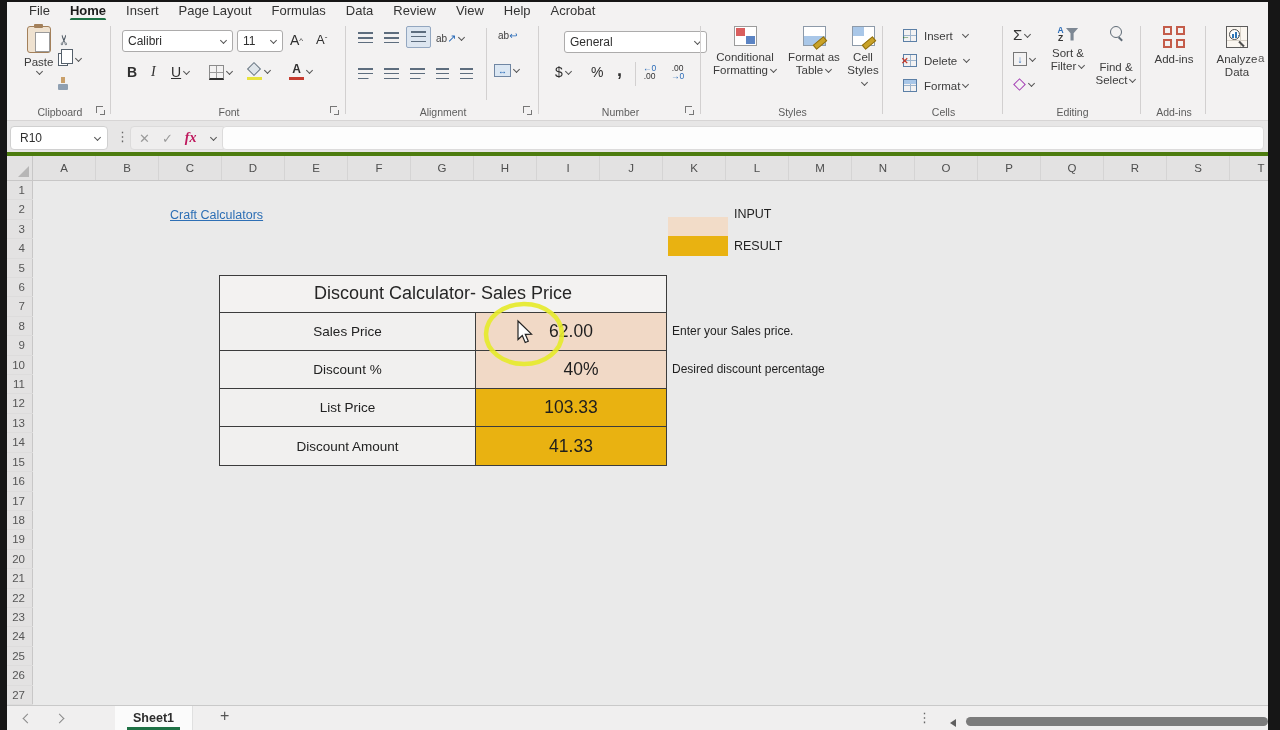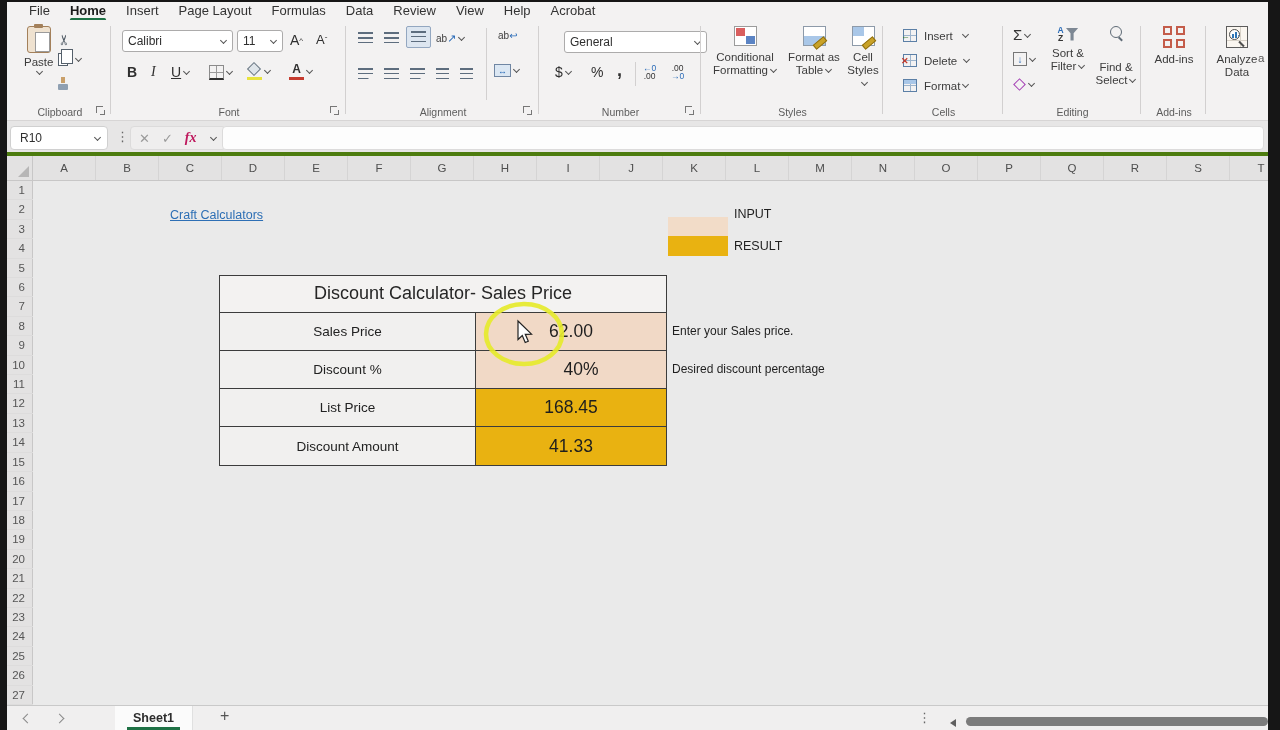--- a/index.html
+++ b/index.html
@@ -552,21 +552,21 @@
           <div class="trow">
             <div class="tlabel">Sales Price</div>
             <div class="tval" style="background: rgb(241, 217, 198);">62.00</div>
           </div>
           <div class="trow">
             <div class="tlabel">Discount %</div>
             <div class="tval" style="background: rgb(241, 217, 198); padding-left: 20px;">40%</div>
           </div>
           <div class="trow">
             <div class="tlabel">List Price</div>
-            <div class="tval" style="background: rgb(233, 178, 17);">168.45</div>
+            <div class="tval" style="background: rgb(233, 178, 17);">103.33</div>
           </div>
           <div class="trow">
             <div class="tlabel">Discount Amount</div>
             <div class="tval" style="background: rgb(233, 178, 17);">41.33</div>
           </div>
         </div>
     </div>
     <div id="notes">
         <div class="note" style="top: 143px;">Enter your Sales price.</div>
         <div class="note" style="top: 181px;">Desired discount percentage</div>

